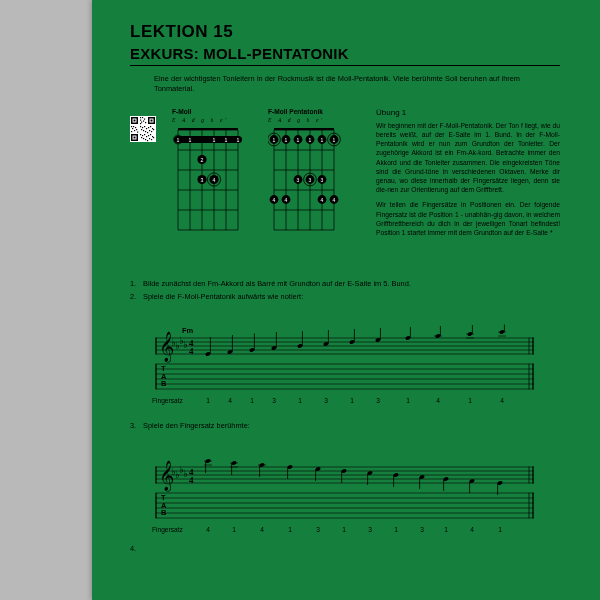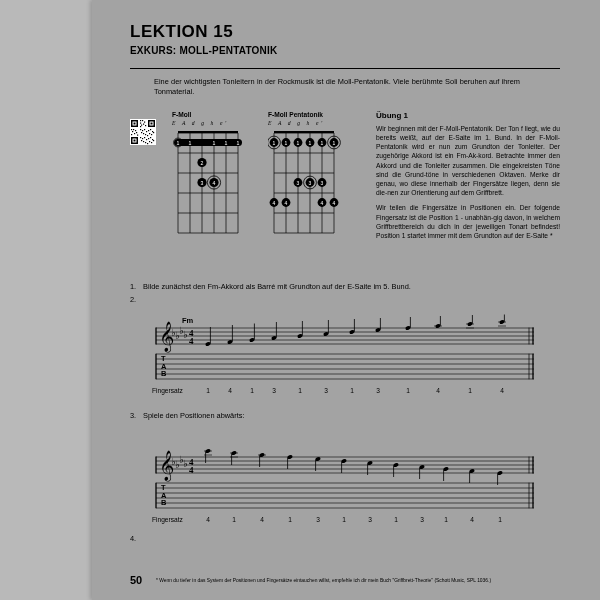--- a/index.html
+++ b/index.html
@@ -6,43 +6,43 @@
   body{
     width:600px;height:600px;
     background:#b9b9b9;
     font-family:"Liberation Sans", sans-serif;
     overflow:hidden;
   }
   .page{
     position:absolute;
     left:92px;top:0;
     width:508px;height:600px;
-    background:#a3a3a3;
+    background:#15803d;
     box-shadow:-2px 0 4px rgba(0,0,0,0.18);
   }
   .page-inner{
     position:absolute;
     left:38px;top:22px;
     width:430px;
   }
   
   .lektion{
     font-size:17px;
     font-weight:bold;
     letter-spacing:0.5px;
     color:#000;
     margin:0 0 3px 0;
   }
   .exkurs{
-    font-size:10px;
+    font-size:15px;
     font-weight:bold;
     letter-spacing:0.2px;
     color:#000;
     margin:0 0 8px 0;
-    padding-bottom:12px;
+    padding-bottom:3px;
     border-bottom:1.6px solid #000;
     width:430px;
   }
   
   .intro{
     margin-top:7px;
     width:366px;
     margin-left:24px;
     font-size:7.4px;
     line-height:10.4px;
@@ -69,21 +69,21 @@
   }
   .strings-label{
     font-size:5.6px;color:#000;letter-spacing:2.6px;margin-bottom:1px;
     font-family:"Liberation Serif", serif;font-style:italic;
   }
   .fretboard{position:relative;width:84px;height:118px;}
   .uebung{
     position:absolute;left:246px;top:0;width:184px;
   }
   .uebung h3{
-    font-size:8px;font-weight:bold;margin:0 0 4px 0;color:#000;
+    font-size:8px;font-weight:normal;margin:0 0 4px 0;color:#000;
   }
   .uebung p{
     font-size:6.7px;line-height:9.2px;text-align:justify;margin:0;color:#000;
   }
   
   .steps{
     margin-top:12px;
     font-size:7.4px;
     line-height:11px;
     color:#000;
@@ -306,20 +306,21 @@
 
     <div class="steps">
 
       <div class="step">
         <span class="num">1.</span>
         <span>Bilde zunächst den Fm-Akkord als Barré mit Grundton auf der E-Saite im 5. Bund.</span>
       </div>
 
       <div class="step">
         <span class="num">2.</span>
+        <span>Spiele die F-Moll-Pentatonik aufwärts wie notiert:</span>
       </div>
 
       <div class="notation">
         <svg width="430" height="84" viewBox="0 0 430 84">
           <text x="52" y="9" font-size="7.5" font-family="Liberation Sans, sans-serif" font-weight="bold" fill="#000">Fm</text>
 
           <g stroke="#000" stroke-width="0.6">
             <line x1="26" y1="14" x2="404" y2="14"></line>
             <line x1="26" y1="18" x2="404" y2="18"></line>
             <line x1="26" y1="22" x2="404" y2="22"></line>
@@ -412,21 +413,21 @@
             <text x="340" y="79">1</text>
               <text x="372" y="79">4</text>
           </g>
         </svg>
       </div>
 
       <div class="step-gap"></div>
 
       <div class="step">
         <span class="num">3.</span>
-        <span>Spiele den Positionen abwärts:</span>
+        <span>Spiele den Fingersatz berühmte:</span>
       </div>
 
       <div class="notation">
         <svg width="430" height="84" viewBox="0 0 430 84">
           <g stroke="#000" stroke-width="0.6">
             <line x1="26" y1="14" x2="404" y2="14"></line>
             <line x1="26" y1="18" x2="404" y2="18"></line>
             <line x1="26" y1="22" x2="404" y2="22"></line>
             <line x1="26" y1="26" x2="404" y2="26"></line>
             <line x1="26" y1="30" x2="404" y2="30"></line>
@@ -512,17 +513,13 @@
         </svg>
       </div>
 
       <div class="step" style="margin-top:3px;">
         <span class="num">4.</span>
       </div>
 
     </div>
   </div>
 
-  <div class="footer">
-    <span class="pagenum">50</span>
-    <div class="footnote">* Wenn du tiefer in das System der Positionen und Fingersätze eintauchen willst, empfehle ich dir mein Buch "Griffbrett-Theorie" (Schott Music, SPL 1036.)</div>
-  </div>
 </div>
 
 </body></html>

